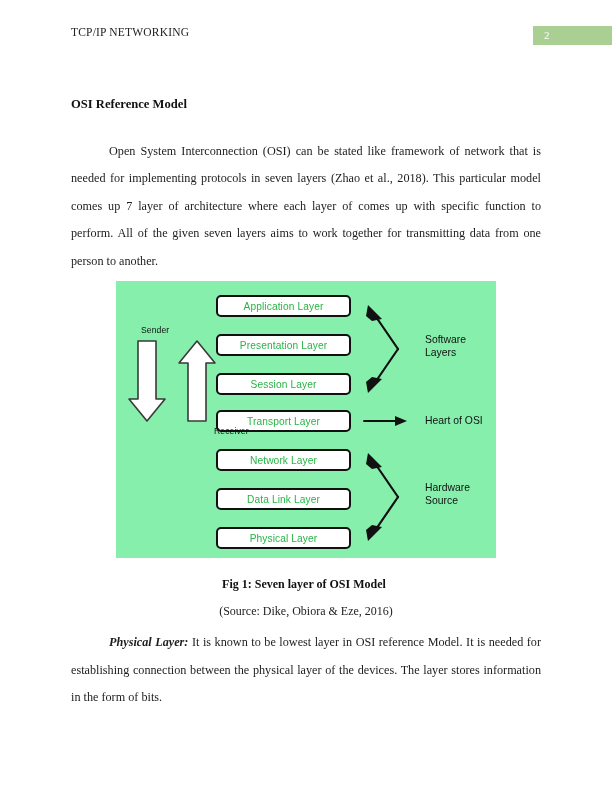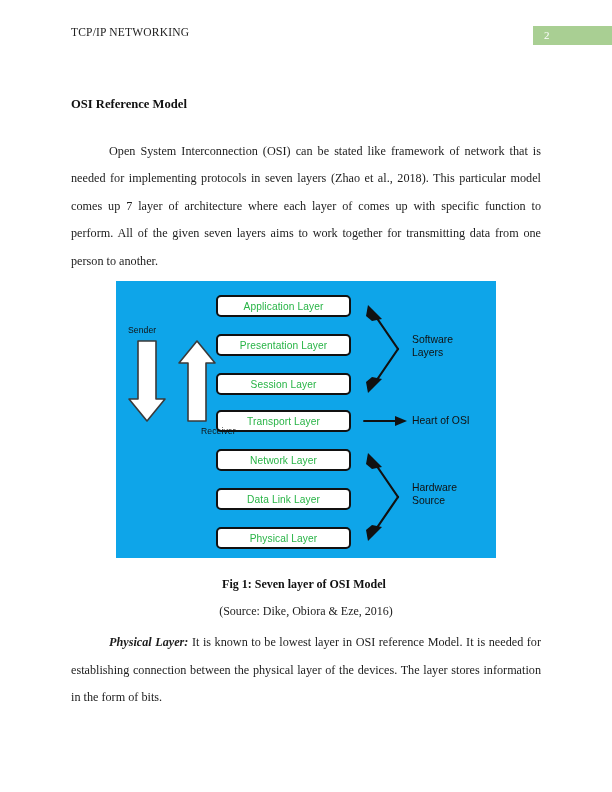--- a/index.html
+++ b/index.html
@@ -91,21 +91,21 @@
     position: absolute;
     left: 0;
     top: 281px;
     width: 612px;
   }
   .diagram-canvas {
     position: relative;
     margin: 0 auto;
     width: 380px;
     height: 277px;
-    background: #0ea5e9;
+    background: #86efac;
   }
   .diagram-canvas svg {
     position: absolute;
     left: 0;
     top: 0;
   }
 
   .layer-box {
     position: absolute;
     width: 135px;
@@ -124,20 +124,21 @@
     color: #28b446;
     white-space: nowrap;
     letter-spacing: 0.1px;
   }
 
   .diagram-label {
     position: absolute;
     font-family: "Liberation Sans", sans-serif;
     color: #111111;
     white-space: pre-line;
+    margin-left: 13px;
   }
   .label-sender,
   .label-receiver {
     font-size: 8.6px;
     letter-spacing: 0.1px;
   }
   .label-side {
     font-size: 10.4px;
     line-height: 13px;
   }

